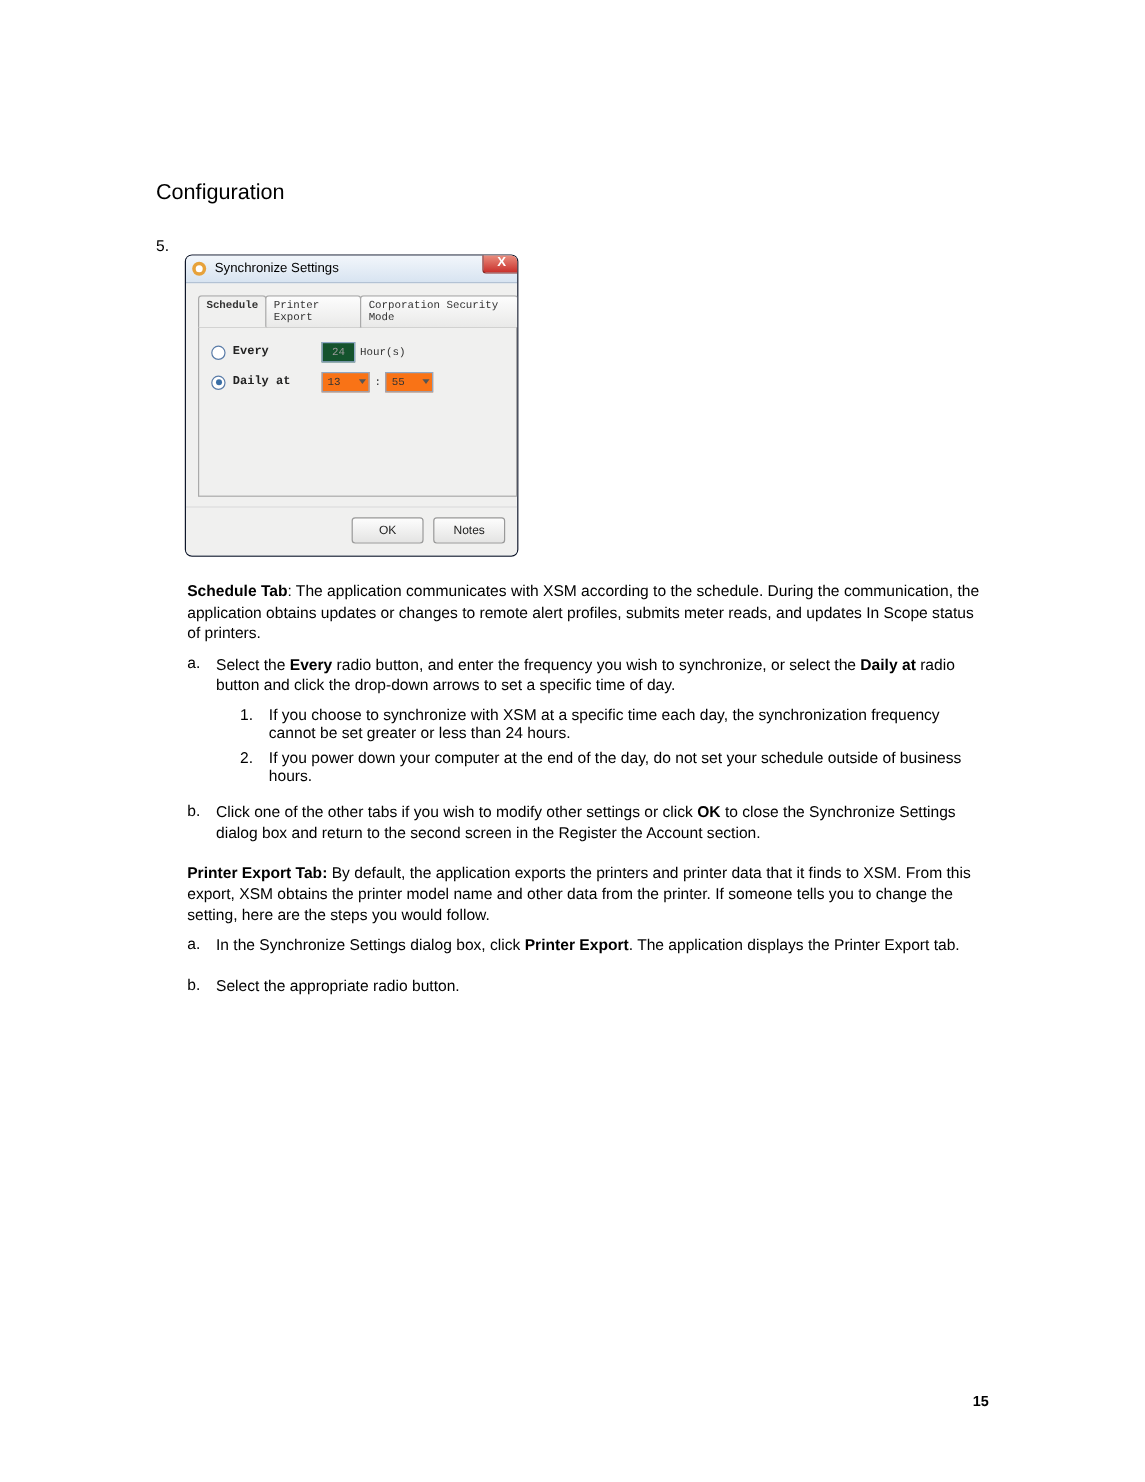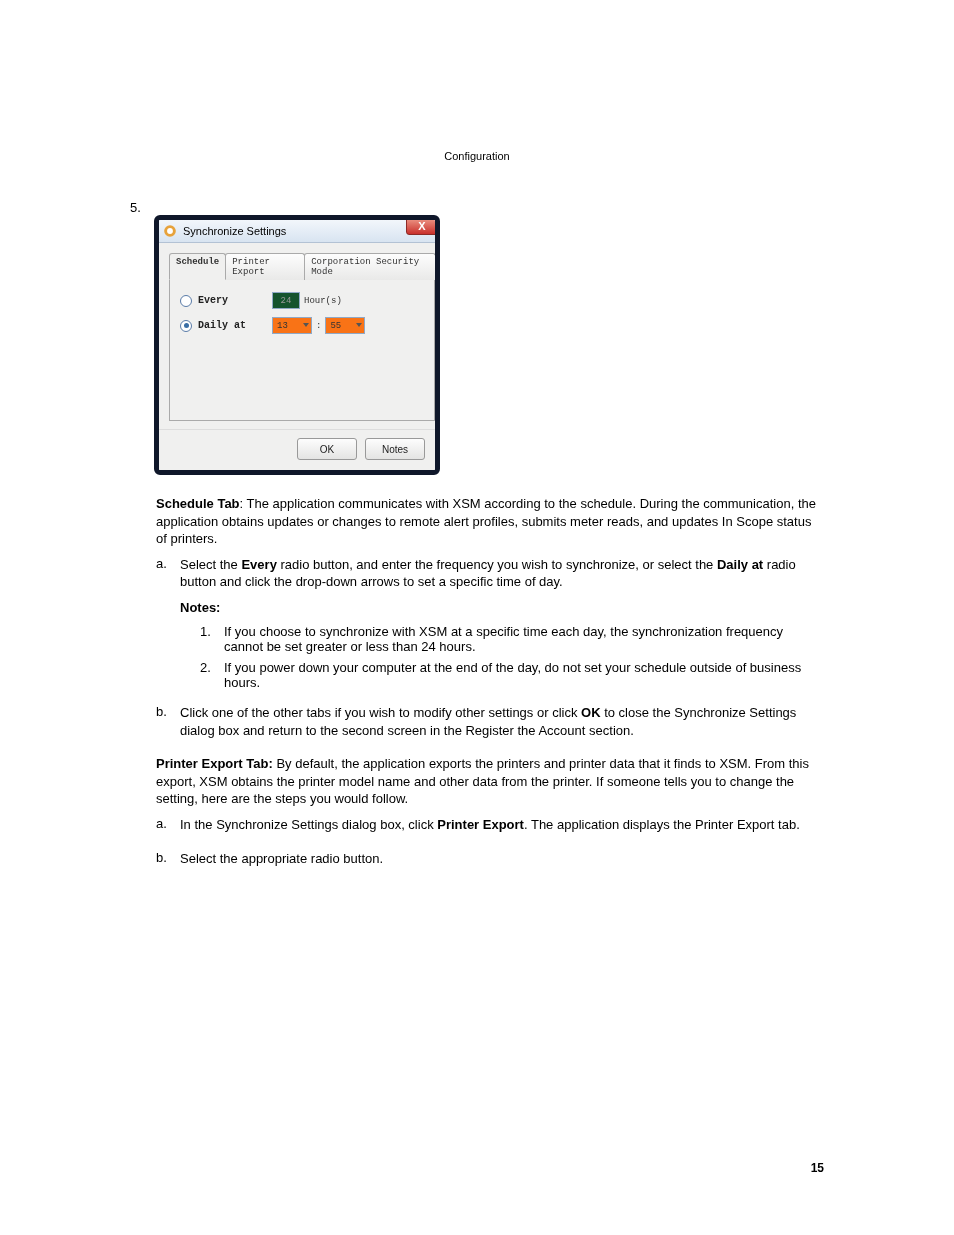--- a/index.html
+++ b/index.html
@@ -10,23 +10,23 @@
     background: #fff;
   }
   .page {
     width: 954px;
     height: 1235px;
     position: relative;
     box-sizing: border-box;
     padding: 150px 130px 50px 130px;
   }
   .header-right {
-    text-align: center;
-    font-size: 11px;
-    margin-bottom: 38px;
+    text-align: left;
+    font-size: 18px;
+    margin-bottom: 26px;
   }
   .main-content {}
   .ol-item {
     display: flex;
     margin-bottom: 10px;
   }
   .ol-num {
     width: 26px;
     flex-shrink: 0;
   }
@@ -59,21 +59,21 @@
     right: 130px;
     bottom: 60px;
     font-weight: bold;
     font-size: 12px;
   }
 
   
   .dialog-wrap {
     width: 276px;
     margin: 15px 0 20px -2px;
-    border: 5px solid #0f172a;
+    border: 1px solid #0f172a;
     border-radius: 6px;
     overflow: hidden;
     background: #e9eef6;
     font-size: 10px;
     box-shadow: 0 0 0 1px #dfe6ef inset;
   }
   .titlebar {
     height: 22px;
     background: linear-gradient(#f2f6fb, #d8e4f1);
     display: flex;
@@ -284,21 +284,20 @@
         <p>
           <span class="bold">Schedule Tab</span><span>: The application communicates with XSM according to the schedule. During the communication, the application obtains updates or changes to remote alert profiles, submits meter reads, and updates In Scope status of printers.</span>
         </p>
 
         <div class="sub-item">
           <div class="sub-marker">a.</div>
           <div class="sub-body">
             <p>
               <span>Select the </span><span class="bold">Every</span><span> radio button, and enter the frequency you wish to synchronize, or select the </span><span class="bold">Daily at</span><span> radio button and click the drop-down arrows to set a specific time of day.</span>
             </p>
-            <p class="bold">Notes:</p>
             <div class="sub2-item">
               <div class="sub2-marker">1.</div>
               <div class="sub2-body">If you choose to synchronize with XSM at a specific time each day, the synchronization frequency cannot be set greater or less than 24 hours.</div>
             </div>
             <div class="sub2-item">
               <div class="sub2-marker">2.</div>
               <div class="sub2-body">If you power down your computer at the end of the day, do not set your schedule outside of business hours.</div>
             </div>
           </div>
         </div>

